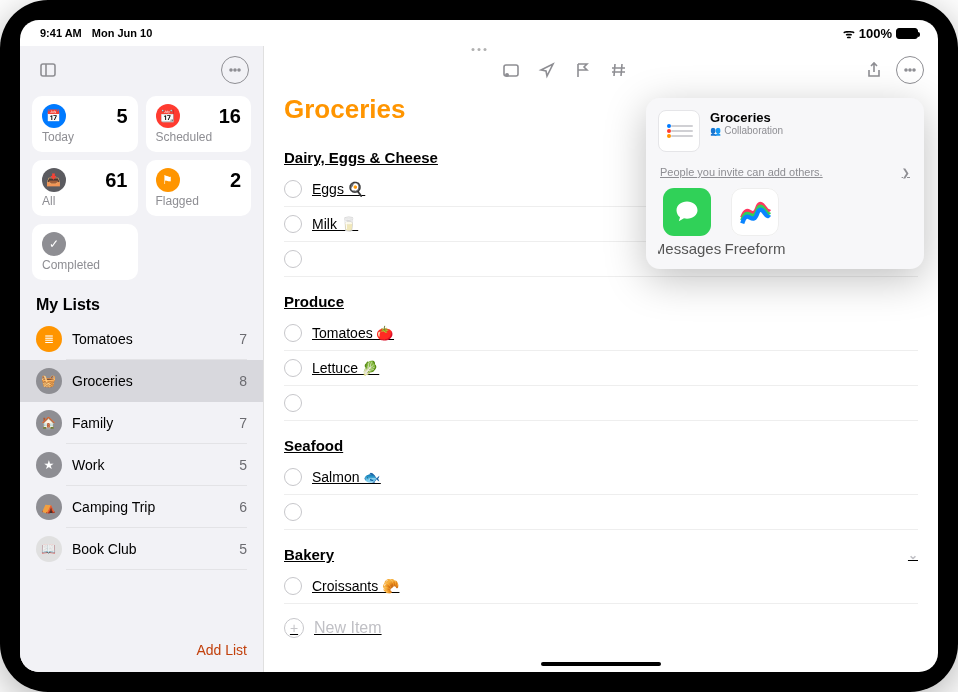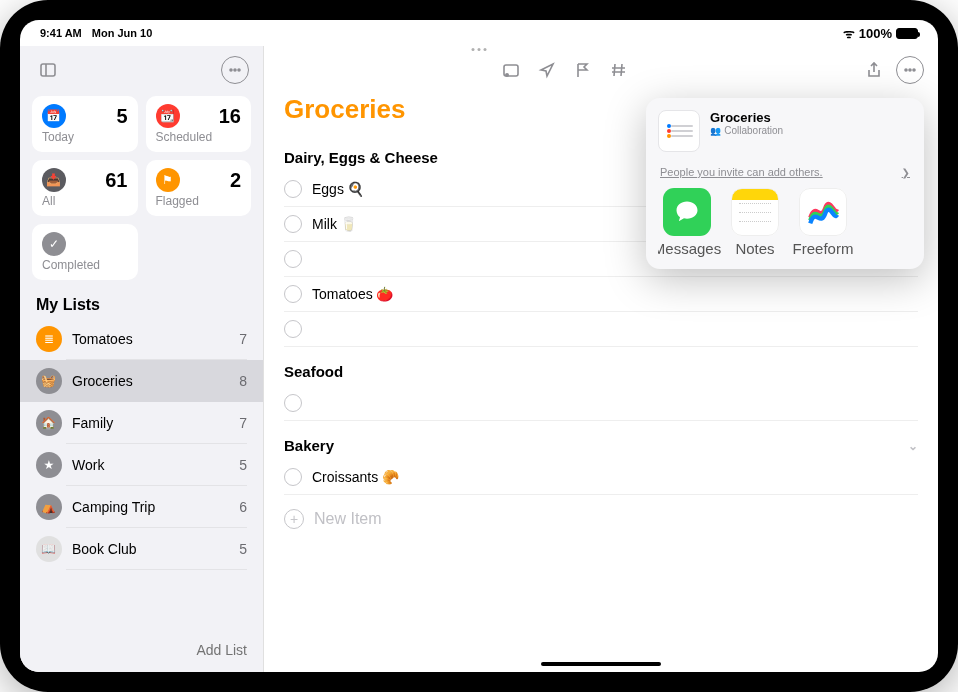--- a/index.html
+++ b/index.html
@@ -100,37 +100,37 @@
 .list-icon {
   width: 26px; height: 26px; border-radius: 50%;
   display: flex; align-items: center; justify-content: center;
   color: #fff; font-size: 12px; flex-shrink: 0;
 }
 .list-item-label { flex: 1; font-size: 14px; }
 .list-item-count { font-size: 14px; color: #6b6b70; }
 
 .sidebar-footer {
   padding: 10px 16px 14px; text-align: right;
-  font-size: 14px; color: #737373; cursor: pointer;
+  font-size: 14px; color: #c2410c; cursor: pointer;
 }
 
 
 .content {
   flex: 1; display: flex; flex-direction: column; position: relative;
 }
 .content-toolbar {
   display: flex; padding: 10px 14px 6px; gap: 8px;
 }
 .content-toolbar .spacer { flex: 1; }
 
 .list-title {
   font-size: 26px; font-weight: 700; color: #ff9500;
   padding: 4px 20px 8px;
 }
-.sections { flex: 1; overflow-y: auto; padding: 0 20px 40px; }
+.sections { flex: 1; overflow-y: auto; padding: 0 20px 40px; text-decoration: underline; }
 .section-header {
   font-size: 15px; font-weight: 700; padding: 16px 0 6px;
   display: flex; justify-content: space-between; align-items: center;
 }
 .section-header .chev { color: #c0c0c5; font-size: 12px; }
 .reminder-row {
   display: flex; align-items: center; gap: 10px;
   padding: 8px 0; border-bottom: 1px solid #eee;
 }
 .reminder-circle {
@@ -368,30 +368,41 @@
               <div class="reminder-text">Eggs 🍳</div>
             </div>
             <div class="reminder-row">
               <div class="reminder-circle"></div>
               <div class="reminder-text">Milk 🥛</div>
             </div>
             <div class="reminder-row">
               <div class="reminder-circle"></div>
               <div class="reminder-text"></div>
             </div>
+            <div class="section-header">
+              <span>Produce</span>
+            </div>
             <div class="reminder-row">
               <div class="reminder-circle"></div>
               <div class="reminder-text">Tomatoes 🍅</div>
+            </div>
+            <div class="reminder-row">
+              <div class="reminder-circle"></div>
+              <div class="reminder-text">Lettuce 🥬</div>
             </div>
             <div class="reminder-row">
               <div class="reminder-circle"></div>
               <div class="reminder-text"></div>
             </div>
             <div class="section-header">
               <span>Seafood</span>
+            </div>
+            <div class="reminder-row">
+              <div class="reminder-circle"></div>
+              <div class="reminder-text">Salmon 🐟</div>
             </div>
             <div class="reminder-row">
               <div class="reminder-circle"></div>
               <div class="reminder-text"></div>
             </div>
             <div class="section-header">
               <span>Bakery</span>
               <span class="chev">⌄</span>
             </div>
             <div class="reminder-row">
@@ -424,30 +435,20 @@
             <span class="chev">❯</span>
           </div>
           <div class="share-apps" id="share-apps">
               <div class="share-app">
                 <div class="share-app-icon" style="background:#30d158">
                   <svg viewBox="0 0 24 24" style="fill:#fff;stroke:none;width:28px;height:28px">
                     <path d="M12 3c5 0 9 3.3 9 7.4 0 4-4 7.3-9 7.3-.9 0-1.8-.1-2.6-.3L5 20l1-3.5C4.2 15 3 12.9 3 10.4 3 6.3 7 3 12 3z"></path>
                   </svg>
                 </div>
                 <div class="share-app-label">Messages</div>
-              </div>
-              <div class="share-app">
-                <div class="share-app-icon" style="background:#ffffff">
-                  <div style="width:100%;height:100%;background:linear-gradient(#ffd60a 0 24%,#fff 24%);border-radius:11px;border:1px solid #eee;position:relative">
-                    <div style="position:absolute;top:30%;left:15%;right:15%;height:1px;border-top:1px dotted #ccc"></div>
-                    <div style="position:absolute;top:50%;left:15%;right:15%;height:1px;border-top:1px dotted #ccc"></div>
-                    <div style="position:absolute;top:70%;left:15%;right:15%;height:1px;border-top:1px dotted #ccc"></div>
-                  </div>
-                </div>
-                <div class="share-app-label">Notes</div>
               </div>
               <div class="share-app">
                 <div class="share-app-icon" style="background:#ffffff">
                   <div style="width:100%;height:100%;background:#fff;border-radius:11px;border:1px solid #eee;display:flex;align-items:center;justify-content:center">
                     <svg viewBox="0 0 24 24" style="width:34px;height:34px;fill:none;stroke-width:3">
                       <path d="M3 16 C7 4, 10 20, 14 8 C17 2, 20 14, 22 10" stroke="#ff375f"></path>
                       <path d="M3 16 C7 4, 10 20, 14 8 C17 2, 20 14, 22 10" stroke="#30d158" transform="translate(0,2)"></path>
                       <path d="M3 16 C7 4, 10 20, 14 8 C17 2, 20 14, 22 10" stroke="#0a84ff" transform="translate(0,4)"></path>
                     </svg>
                   </div>

